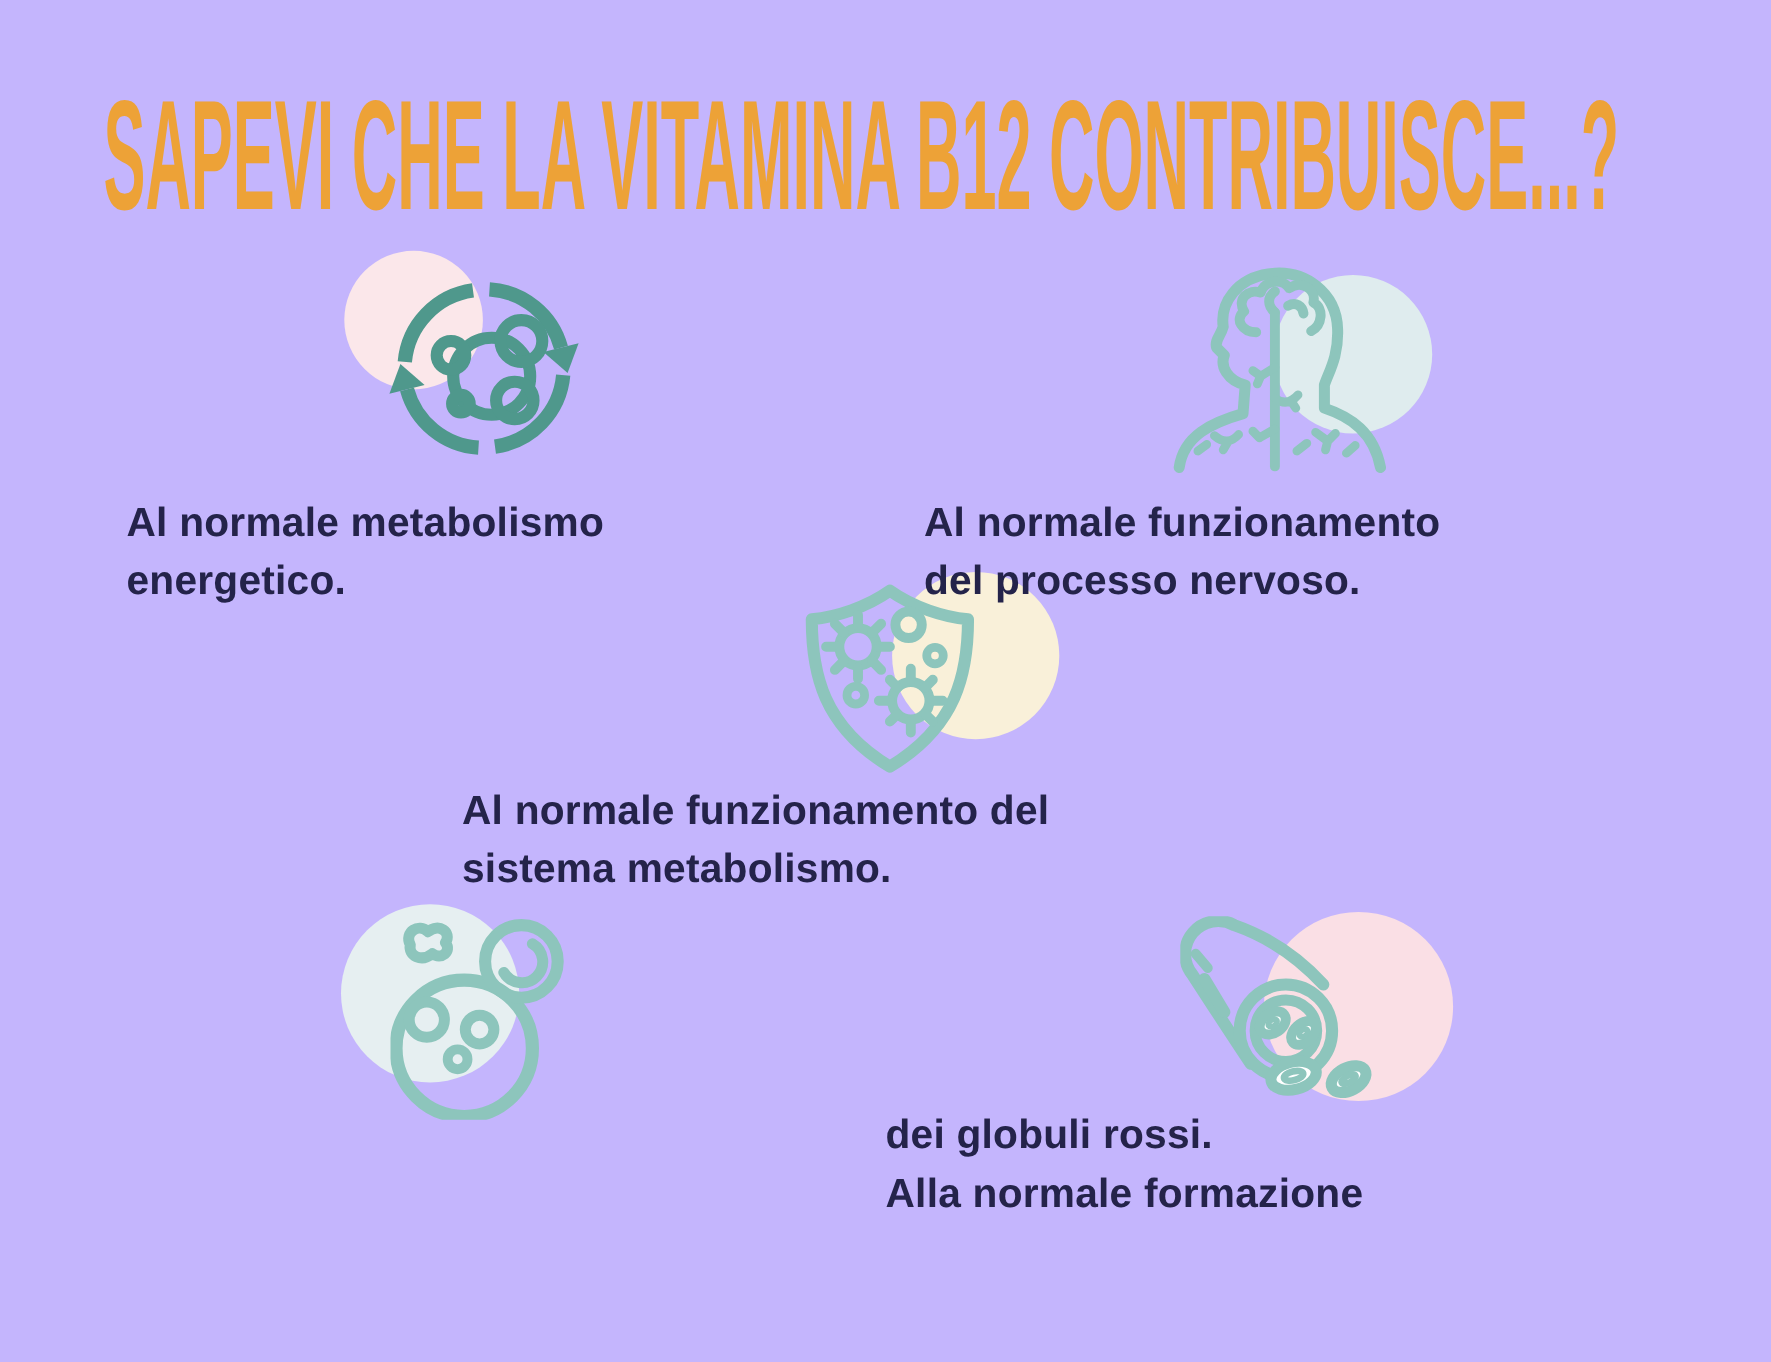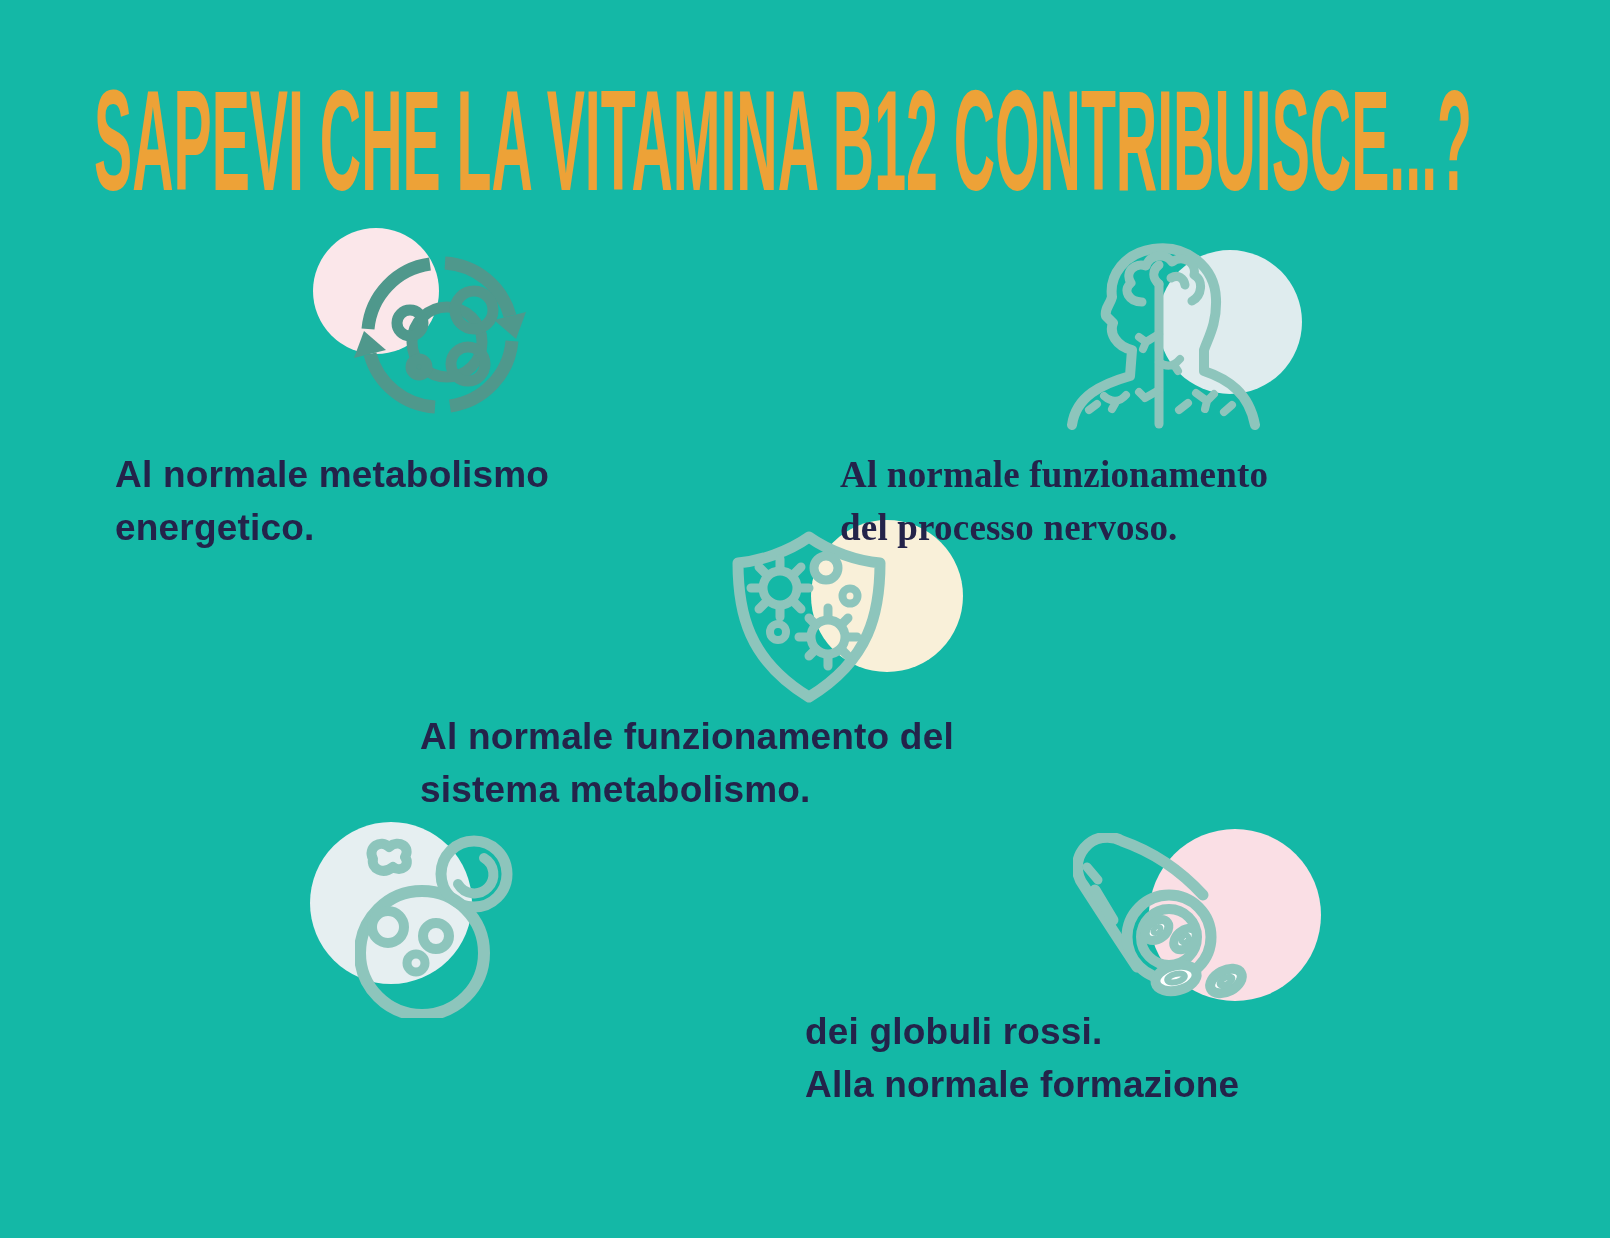--- a/index.html
+++ b/index.html
@@ -1,19 +1,19 @@
 <!DOCTYPE html>
 <html><head>
 <meta charset="utf-8">
 <style>
   html,body{margin:0;padding:0;background:#ffffff;}
   .canvas{
     position:relative;
     width:1610px;height:1238px;
-    background:#14b8a6;
+    background:#c4b5fd;
     overflow:hidden;
     font-family:"Liberation Sans",sans-serif;
   }
   
   .title-svg{position:absolute;left:0;top:78px;width:1610px;height:130px;}
   .title-svg text{
     font-family:"Liberation Sans",sans-serif;
     font-weight:bold;
     font-size:142px;
     fill:#EDA237;
@@ -32,21 +32,21 @@
   .icon-3{left:724px;top:528px;width:170px;height:178px;}
   .icon-4{left:355px;top:833px;width:162px;height:185px;}
   .icon-5{left:1073px;top:833px;width:185px;height:180px;}
   
   .caption{
     position:absolute;z-index:2;
     font-size:37px;line-height:53px;font-weight:600;
     color:#24234A;letter-spacing:.2px;
   }
   .cap-1{left:115px;top:448px;width:650px;}
-  .cap-2{left:840px;top:448px;width:620px;font-family:Liberation Serif, serif;}
+  .cap-2{left:840px;top:448px;width:620px;}
   .cap-3{left:420px;top:710px;width:750px;}
   .cap-4{left:120px;top:1005px;width:634px;}
   .cap-5{left:805px;top:1005px;width:650px;}
 </style>
 </head>
 <body>
 
 <div class="canvas">
 
   <svg class="title-svg" viewBox="0 0 1610 130">

